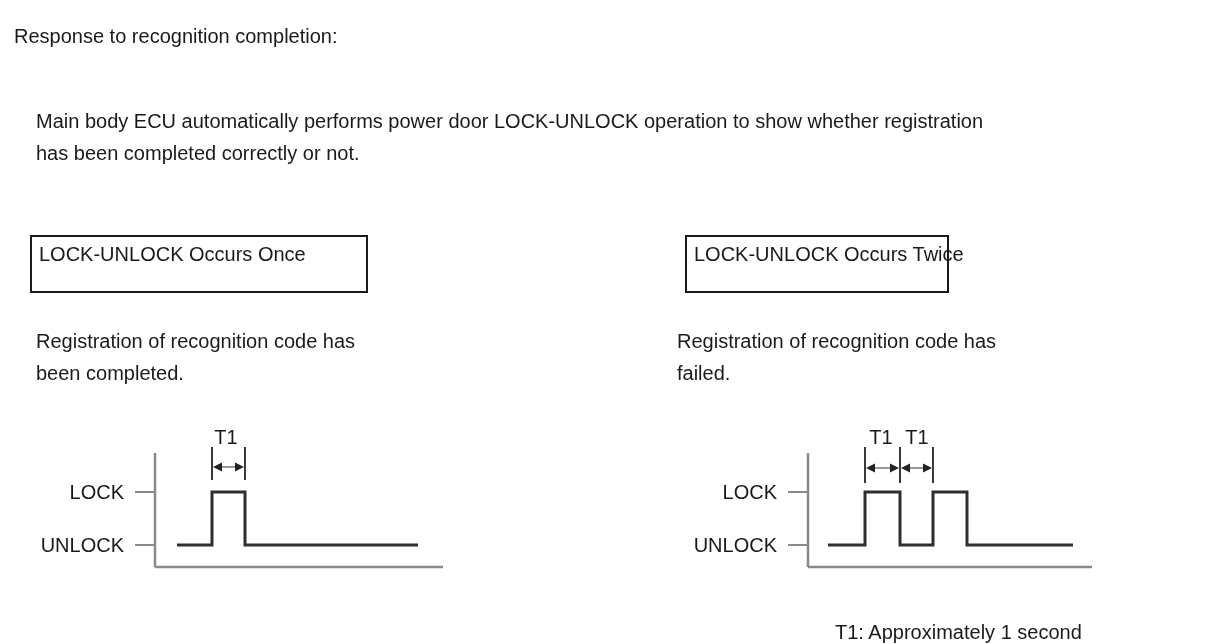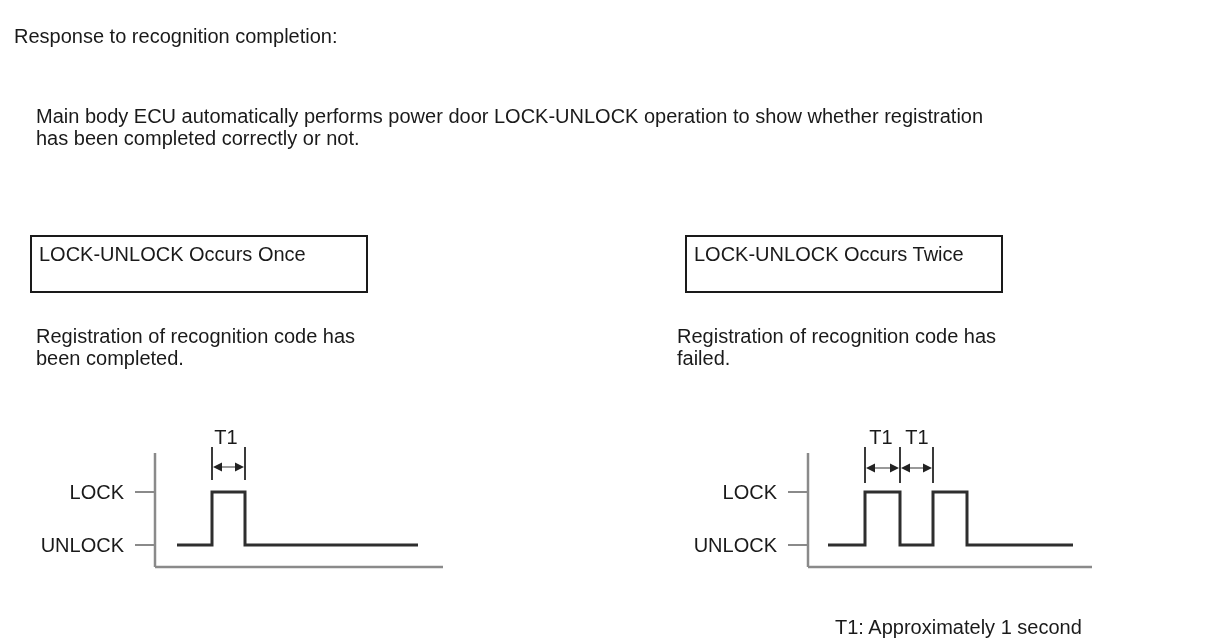--- a/index.html
+++ b/index.html
@@ -7,41 +7,41 @@
   body {
     position: relative;
     background: #ffffff;
     font-family: "Liberation Sans", sans-serif;
     color: #1a1a1a;
     overflow: hidden;
   }
   .txt {
     position: absolute;
     font-size: 20px;
-    line-height: 22px;
+    line-height: 32px;
     white-space: pre-line;
     color: #1a1a1a;
   }
   .title { top: 24px; left: 14px; line-height: 24px; }
   .description { top: 105px; left: 36px; }
   .label-box {
     position: absolute;
     border: 2px solid #1a1a1a;
     background: #ffffff;
     padding-left: 32px;
   }
   .label-box .box-text {
     position: absolute;
     top: 5px; left: 7px;
     font-size: 20px;
     line-height: 24px;
     white-space: nowrap;
   }
   .box-left  { left: 30px;  top: 235px; width: 338px; height: 58px; }
-  .box-right { left: 685px; top: 235px; width: 318px; height: 58px; text-decoration: underline; }
+  .box-right { left: 685px; top: 235px; width: 264px; height: 58px; text-decoration: underline; }
   .caption-left  { top: 325px; left: 36px;  }
   .caption-right { top: 325px; left: 677px; }
   .diagram-svg { position: absolute; width: 440px; height: 165px; }
   .svg-left  { left: 20px;  top: 415px; }
   .svg-right { left: 670px; top: 415px; }
   .note { top: 616px; left: 835px; white-space: nowrap; text-align: right; }
   svg text {
     font-family: "Liberation Sans", sans-serif;
     font-size: 20px;
     fill: #1a1a1a;

